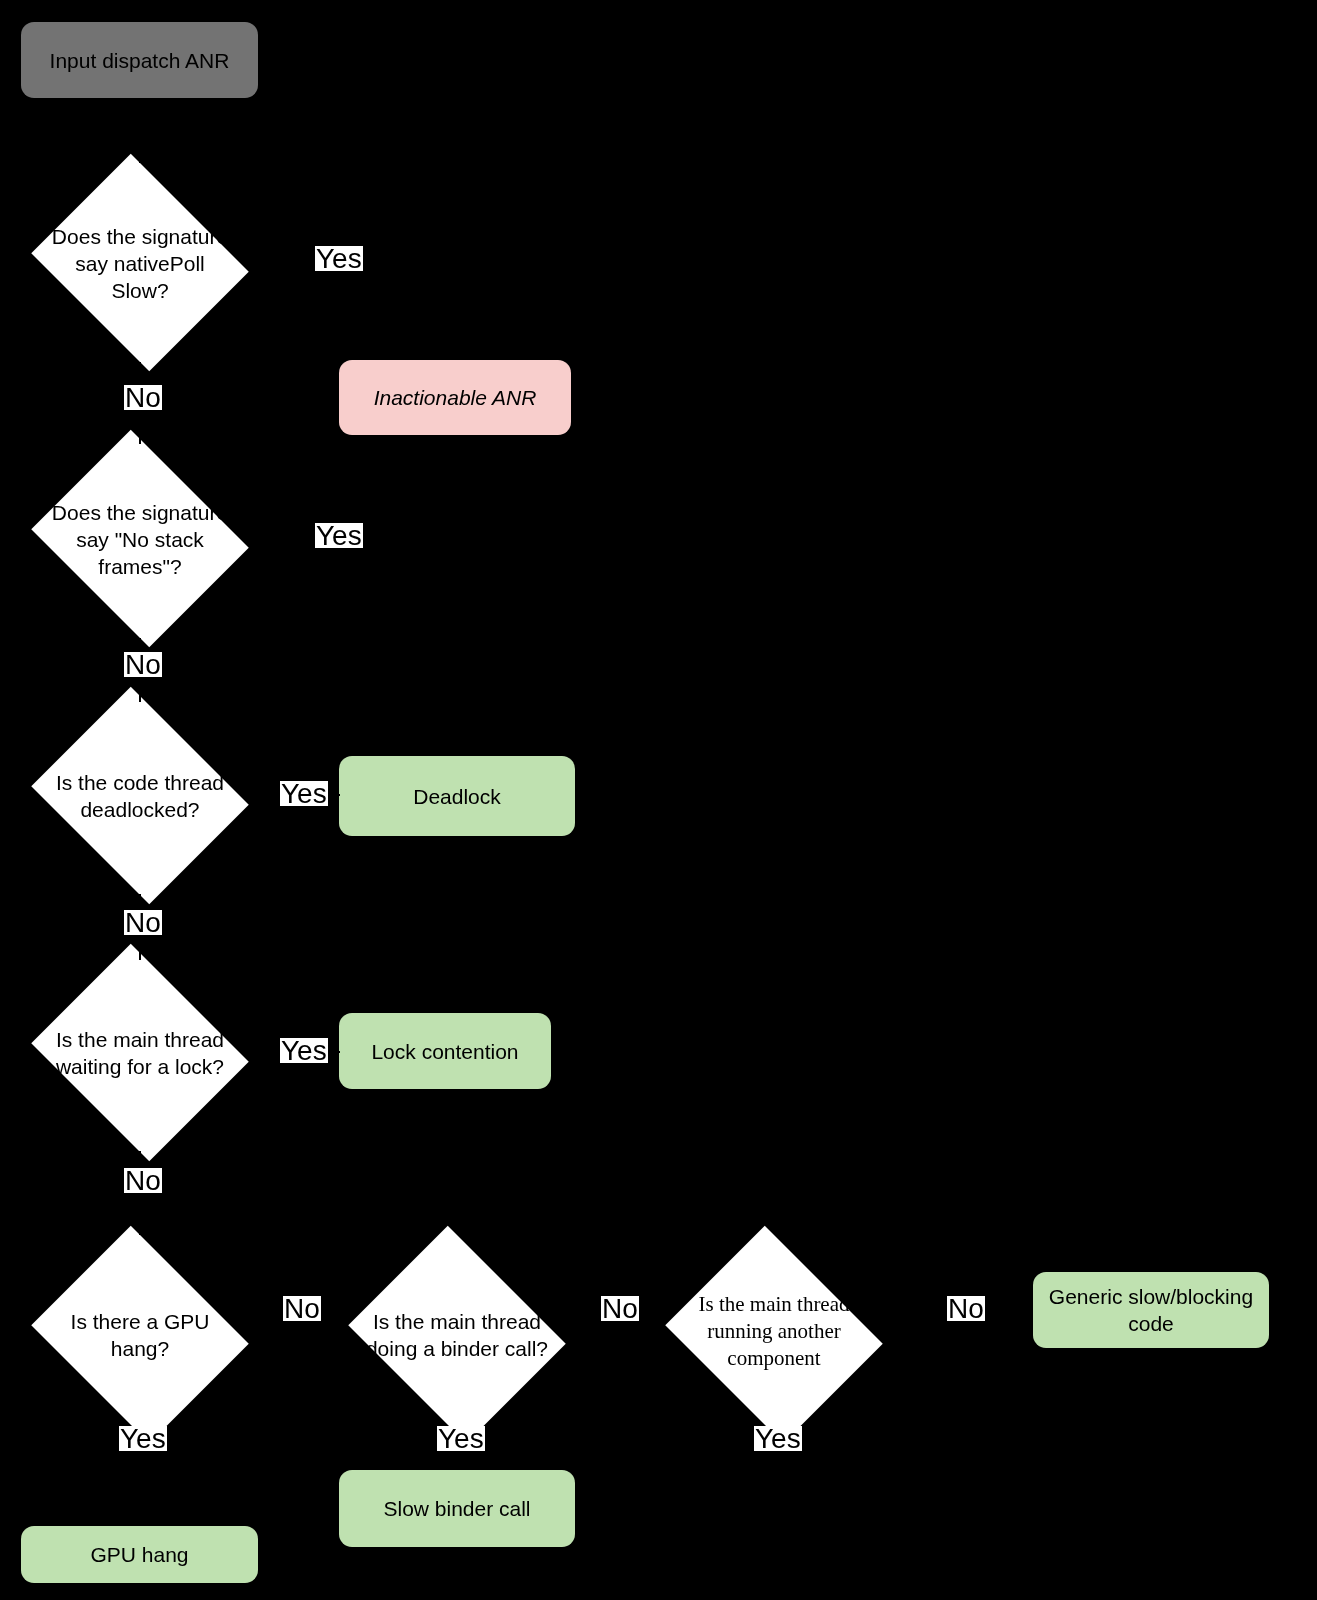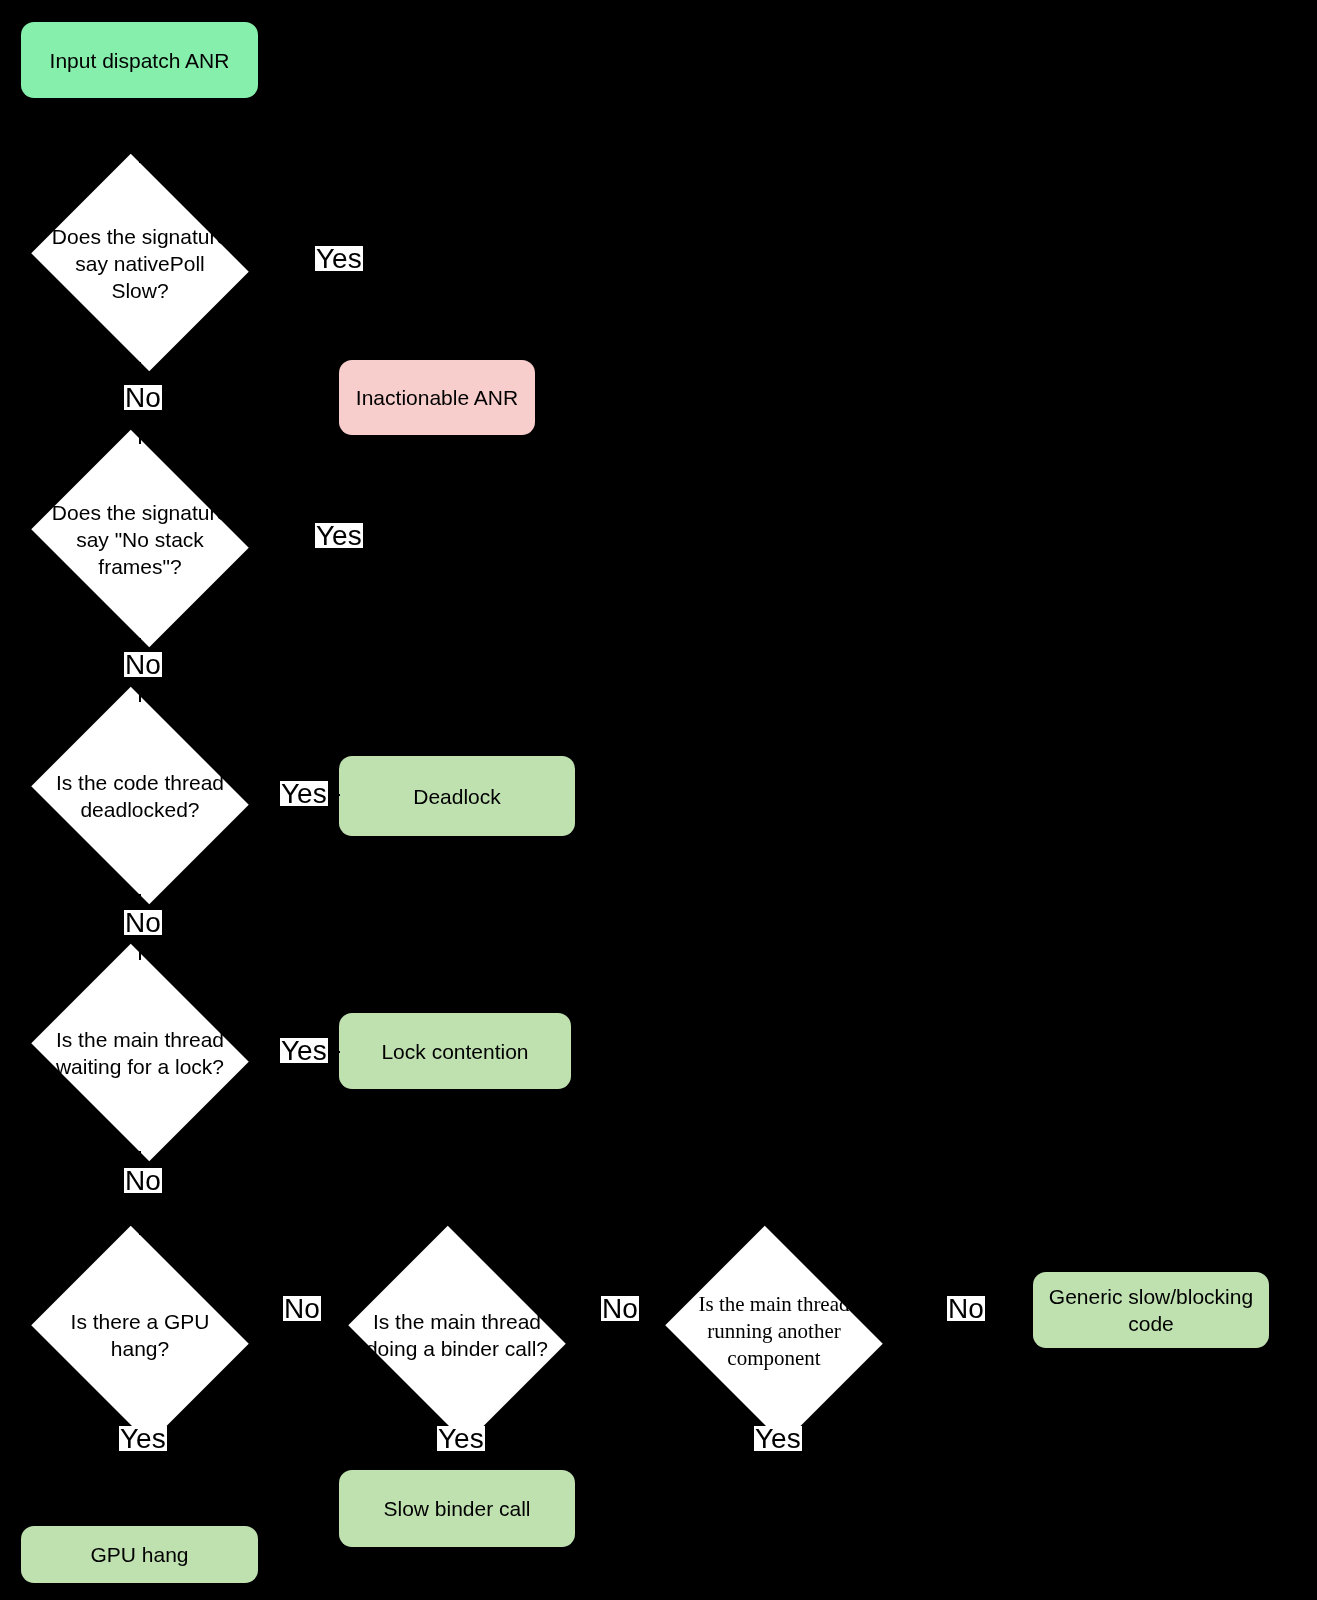--- a/index.html
+++ b/index.html
@@ -24,21 +24,21 @@
     text-align: center;
   }
   
   .rect {
     border-radius: 13px;
     color: #000000;
     font-size: 21px;
     line-height: 27px;
     padding: 4px 10px;
   }
-  .rect.start { background: #86efac; }
+  .rect.start { background: #737373; }
   .rect.bad   { background: #f8cecc; }
   .rect.good  { background: #bfe1b0; }
 
   
   .diamond-wrap {
     position: absolute;
   }
   .diamond-shape {
     position: absolute;
     left: 0; top: 0;
@@ -106,21 +106,21 @@
 
   <div class="node rect start" style="left:21px; top:22px; width:237px; height:76px;">Input dispatch ANR</div>
 
   <div class="diamond-wrap" style="left:22px; top:163px; width:236px; height:199px;">
     <div class="diamond-shape"></div>
     <div class="diamond-label">Does the signature say nativePoll Slow?</div>
   </div>
   <div class="edgelabel" style="left:315px; top:246px;">Yes</div>
   <div class="edgelabel" style="left:124px; top:385px;">No</div>
 
-  <div class="node rect bad" style="left:339px; top:360px; width:196px; height:75px;">Inactionable ANR</div>
+  <div class="node rect bad" style="left:339px; top:360px; width:232px; height:75px;font-style:italic;">Inactionable ANR</div>
 
   <div class="diamond-wrap" style="left:22px; top:439px; width:236px; height:199px;">
     <div class="diamond-shape"></div>
     <div class="diamond-label wide">Does the signature say "No stack frames"?</div>
   </div>
   <div class="edgelabel" style="left:315px; top:523px;">Yes</div>
   <div class="edgelabel" style="left:124px; top:652px;">No</div>
 
   <div class="diamond-wrap" style="left:22px; top:696px; width:236px; height:199px;">
     <div class="diamond-shape"></div>
@@ -131,21 +131,21 @@
 
   <div class="node rect good" style="left:339px; top:756px; width:236px; height:80px;">Deadlock</div>
 
   <div class="diamond-wrap" style="left:22px; top:953px; width:236px; height:199px;">
     <div class="diamond-shape"></div>
     <div class="diamond-label">Is the main thread waiting for a lock?</div>
   </div>
   <div class="edgelabel" style="left:280px; top:1038px;">Yes</div>
   <div class="edgelabel" style="left:124px; top:1168px;">No</div>
 
-  <div class="node rect good" style="left:339px; top:1013px; width:232px; height:76px;">Lock contention</div>
+  <div class="node rect good" style="left:339px; top:1013px; width:212px; height:76px;">Lock contention</div>
 
   <div class="diamond-wrap" style="left:22px; top:1235px; width:236px; height:199px;">
     <div class="diamond-shape"></div>
     <div class="diamond-label">Is there a GPU hang?</div>
   </div>
   <div class="edgelabel" style="left:283px; top:1296px;">No</div>
   <div class="edgelabel" style="left:119px; top:1426px;">Yes</div>
 
   <div class="diamond-wrap" style="left:339px; top:1235px; width:236px; height:199px;">
     <div class="diamond-shape"></div>

